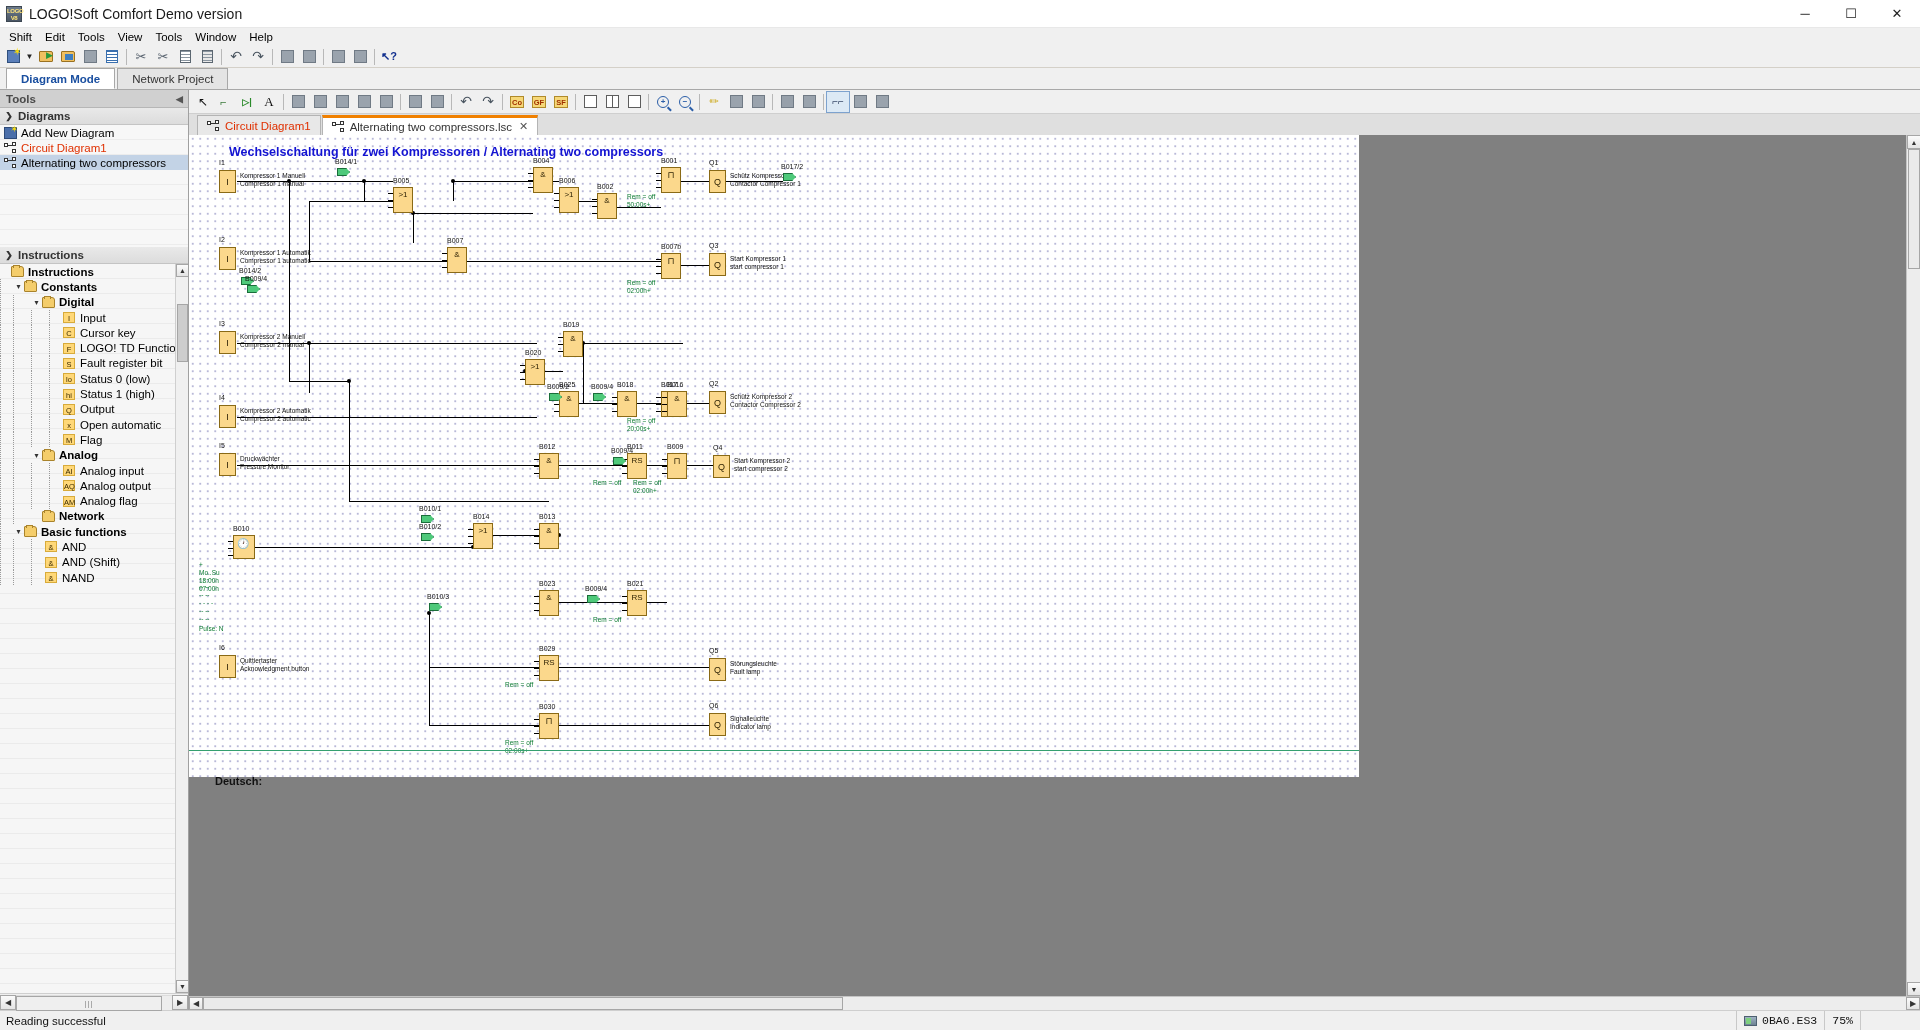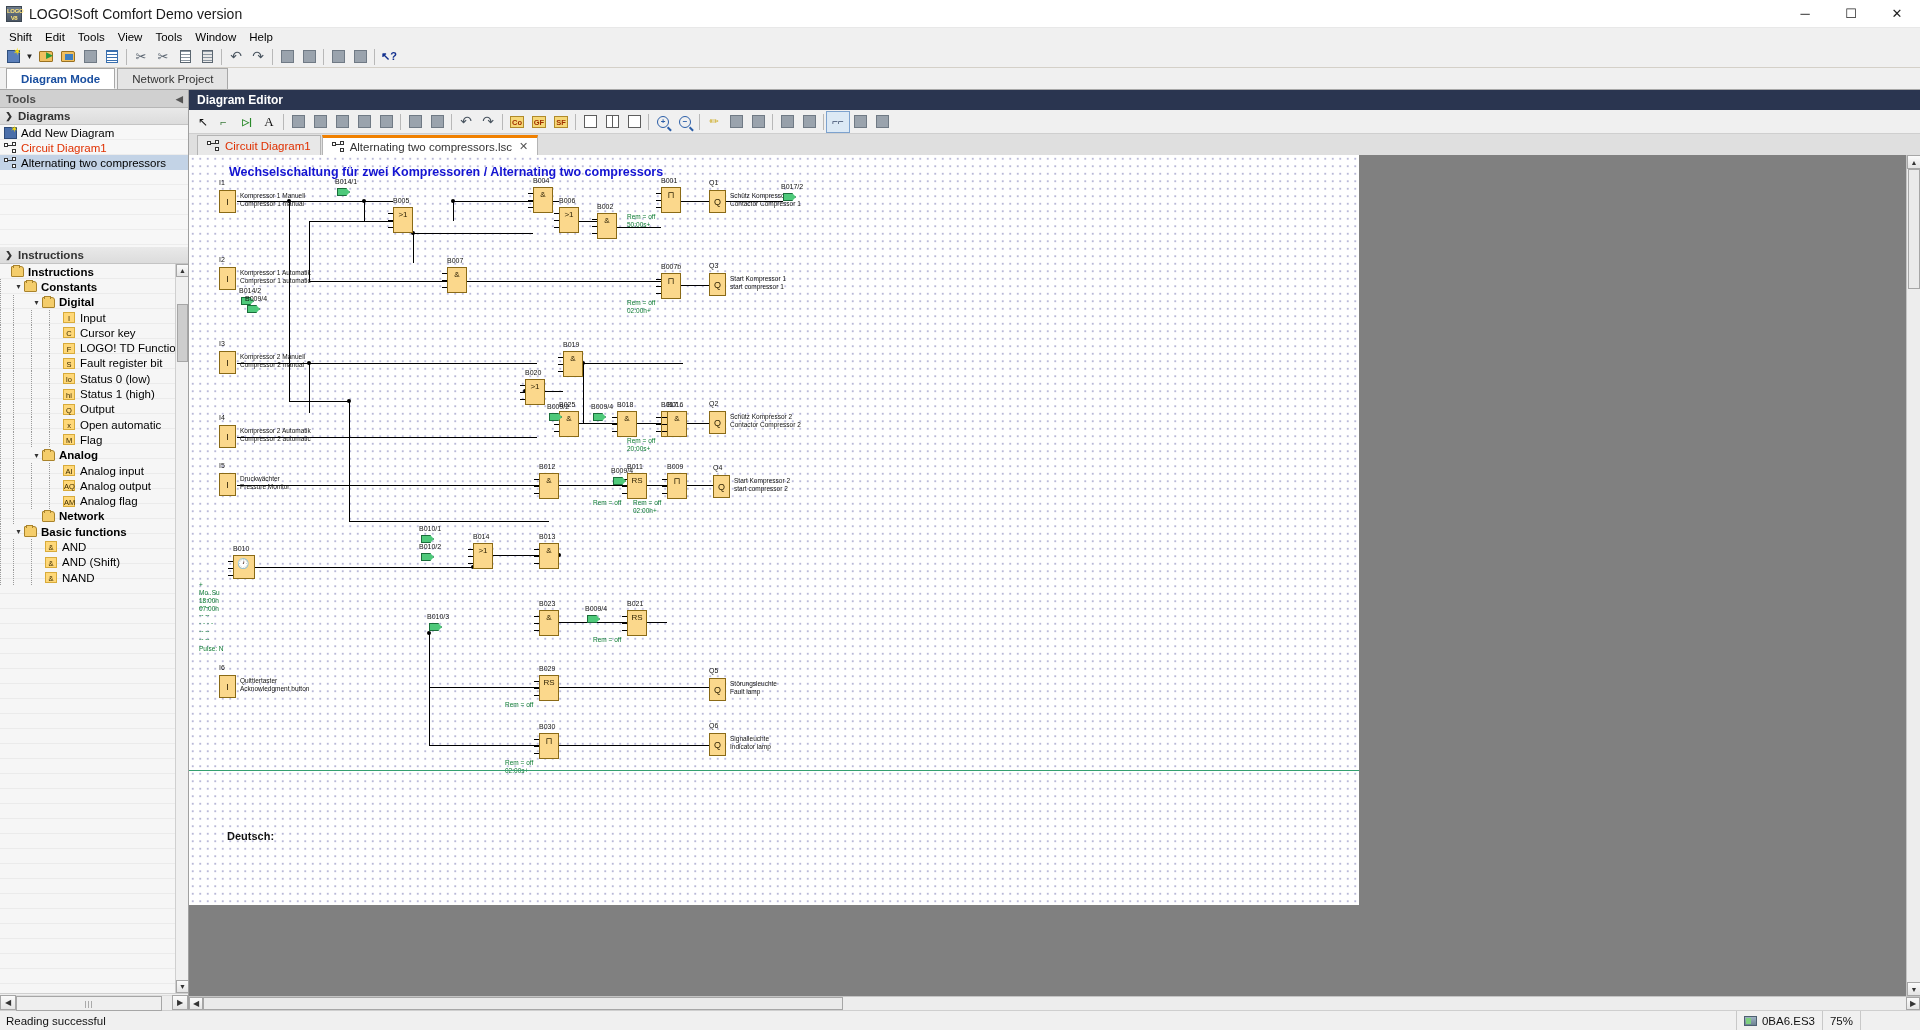--- a/index.html
+++ b/index.html
@@ -146,26 +146,26 @@
           background:#e8e8e8;border:1px solid #b4b4b4;border-bottom:none;margin-right:1px;cursor:default;color:#333; }
   .dtab.red { color:#e03000; }
   .dtab.active { background:#fff;border-top:3px solid #f08000;padding-top:0; }
   .dtab .dic { margin-right:5px; }
   .dtab .x { margin-left:7px;font-size:11px;color:#555; }
 
   
   #canvas-wrap { flex:1; display:flex; background:#808080; overflow:hidden; position:relative; }
   #canvas-outer { flex:1; position:relative; overflow:hidden; background:#808080; }
   #sheet {
-    position:absolute; left:0; top:0; width:1170px; height:750px; background:#fff;
+    position:absolute; left:0; top:0; width:1170px; height:642px; background:#fff;
     background-image:radial-gradient(#b9b9d8 0.7px, transparent 0.8px);
     background-size:7.5px 7.5px;
   }
   #sheet-title { position:absolute;left:40px;top:10px;color:#1414d2;font-size:12.5px;font-weight:bold; }
-  #deutsch { position:absolute;left:38px;top:640px;font-size:11px;font-weight:bold;color:#111;margin-top:35px; }
+  #deutsch { position:absolute;left:26px;top:640px;font-size:11px;font-weight:bold;color:#111; }
   #greenline { position:absolute;left:0;top:615px;width:1170px;height:0;border-top:1px solid #35a070; }
 
   
   .blk { position:absolute;background:#fbd88c;border:1px solid #8a6a16;
          font-size:8px;color:#2a1e00;text-align:center;line-height:1; }
   .blk.io { width:17px;height:23px; }
   .blk.io span { display:block;margin-top:7px;font-size:9px; }
   .blk.fn { width:20px;height:26px; }
   .blk.fn span { display:block;margin-top:3px;font-size:8px; }
   .bid { position:absolute;font-size:7px;color:#111;white-space:nowrap; }
@@ -186,21 +186,21 @@
   #cv-hsb { height:14px;background:#f0f0f0;display:flex;align-items:center;border-top:1px solid #c4c4c4; }
   #cv-htrack { flex:1;height:13px;background:#ededed;position:relative; }
   #cv-hthumb { position:absolute;left:0;top:0;width:640px;height:13px;background:#eaeaea;border:1px solid #a6a6a6; }
 
   
   #status {
     height:20px;background:#f0f0f0;display:flex;align-items:center;
     font-size:11.5px;color:#111;border-top:1px solid #cfcfcf;
   }
   #status .msg { padding-left:6px; }
-  #status .right { margin-left:auto;display:flex;align-items:center;height:20px; }
+  #status .right { margin-left:auto;display:flex;align-items:center;height:20px;font-family:Liberation Mono, monospace; }
   .st-cell { padding:0 7px;height:20px;display:flex;align-items:center;border-left:1px solid #c8c8c8; }
   .plcic { width:13px;height:10px;background:linear-gradient(#9fb3c4,#6d8293);border:1px solid #4d6070;margin-right:5px;position:relative; }
   .plcic:after{content:'';position:absolute;left:1px;top:1px;width:5px;height:6px;background:#7ed07e;}
 </style>
 </head>
 <body>
 
 <div id="titlebar">
   <div id="app-logo">LOGO<br>V8</div>
   <div id="title-text">LOGO!Soft Comfort Demo version</div>
@@ -501,21 +501,20 @@
     <div id="left-hsb">
       <div class="hsb-arr">◀</div>
       <div id="left-htrack">
           <div id="left-hthumb"></div>
         </div>
       <div class="hsb-arr">▶</div>
     </div>
   </div>
 
   <div id="right">
-    <div id="ed-head">Diagram Editor</div>
 
     <div id="ed-toolbar">
       <div class="tb">
           <span style="font-size:12px;color:#111;">↖</span>
         </div>
       <div class="tb">
           <span style="font-size:11px;color:#3a7a3a;">⌐&nbsp;</span>
         </div>
       <div class="tb">
           <span style="font-size:9px;color:#2a8a2a;font-weight:bold;">▷|</span>

